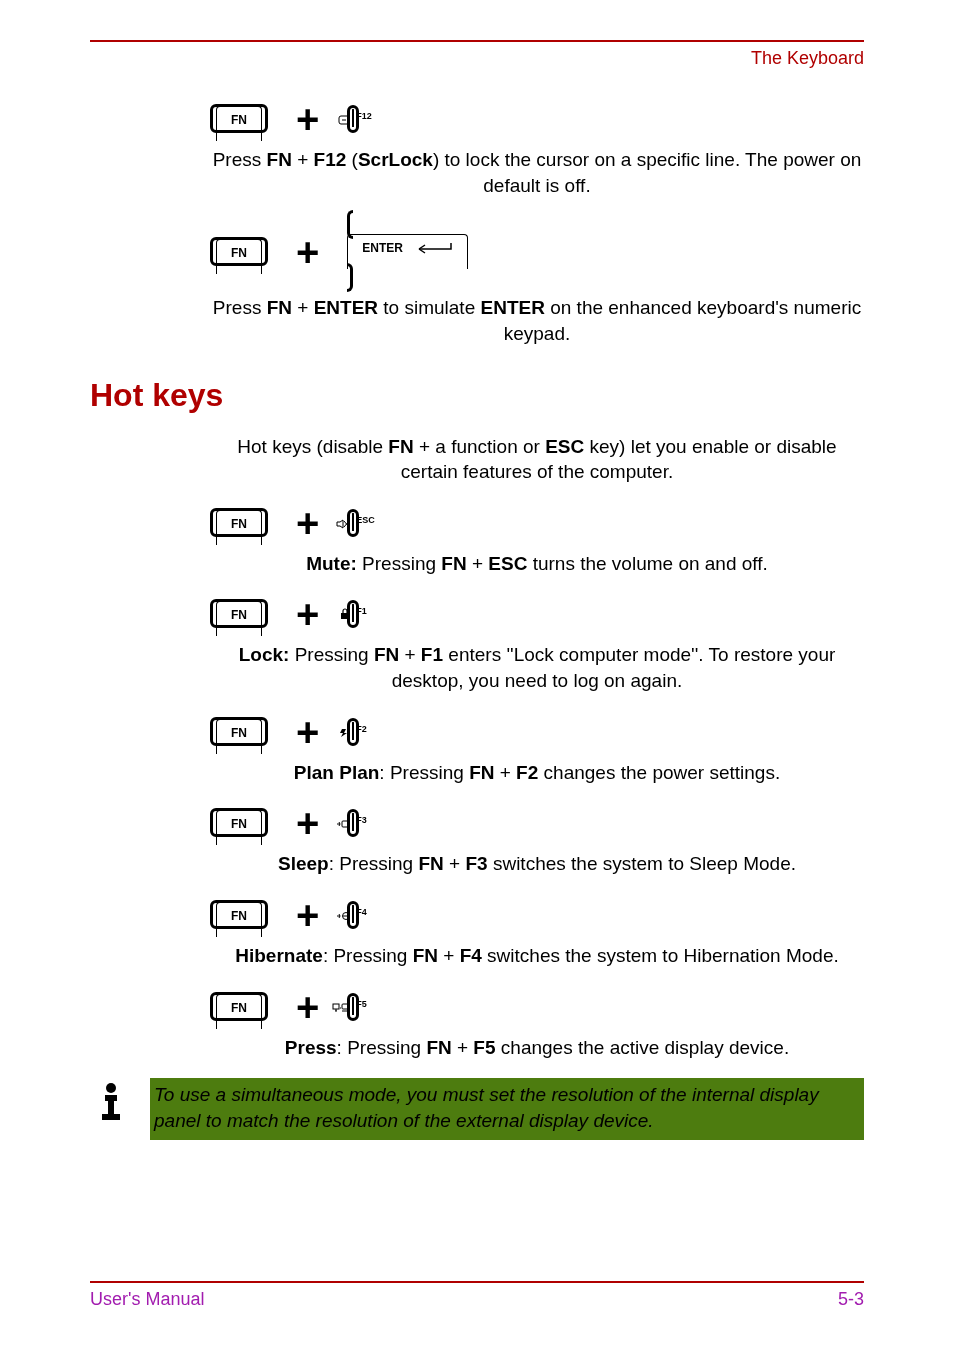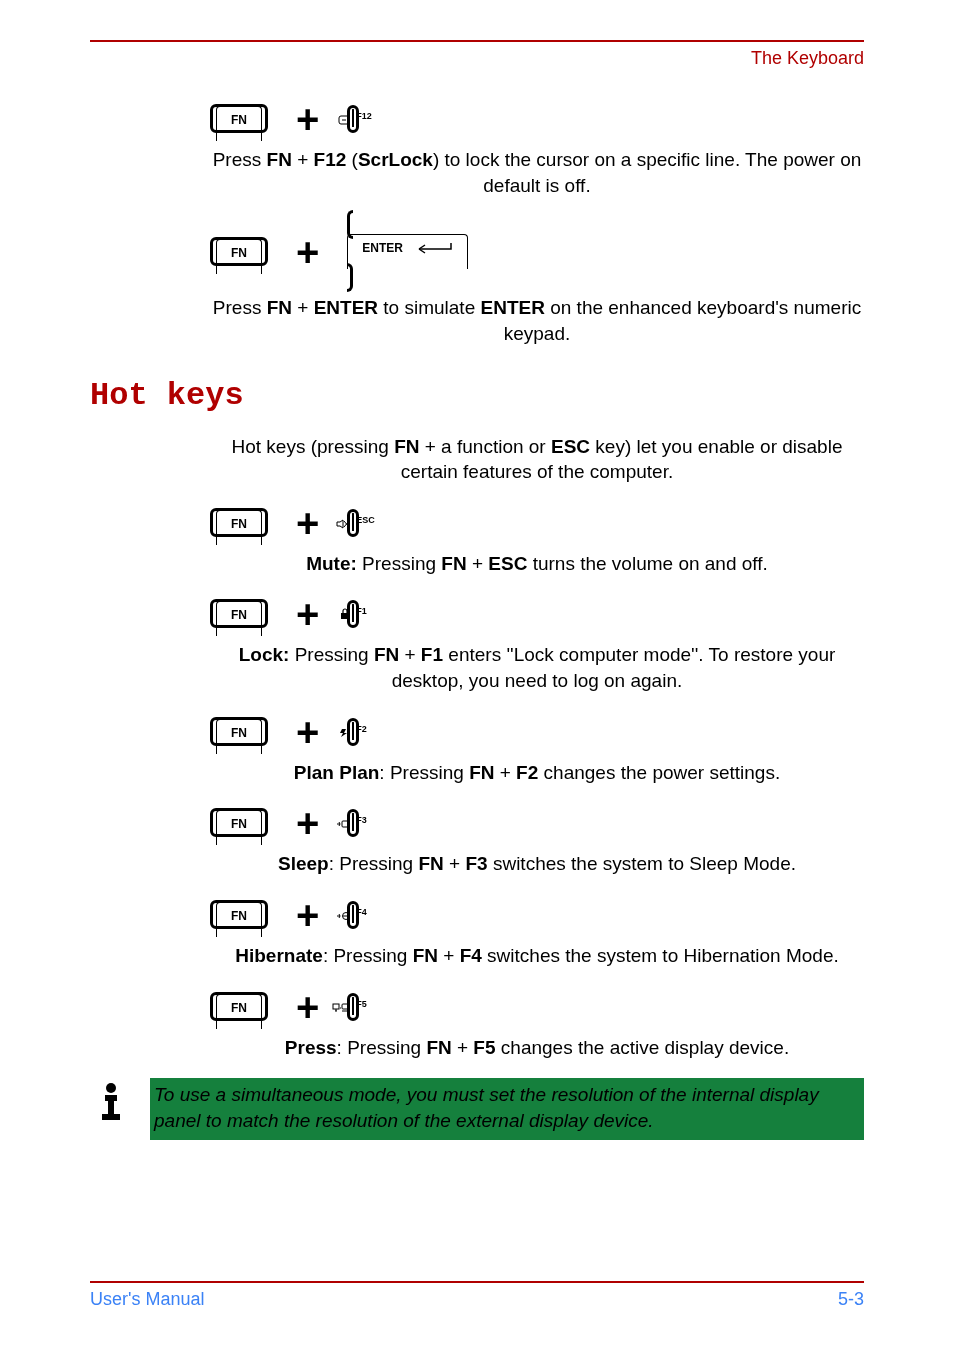--- a/index.html
+++ b/index.html
@@ -9,27 +9,27 @@
   .header-text { text-align: right; color: #b00000; font-size: 18px; margin-bottom: 30px; }
   .content { margin-left: 120px; }
   .keyrow { display: flex; align-items: center; gap: 28px; margin: 18px 0 8px 0; }
   .key { position: relative; display: inline-block; }
   .key-outer { border: 3px solid #000; border-radius: 6px; padding: 3px; background: #fff; }
   .key-inner { border: 1px solid #000; border-bottom: none; border-radius: 4px 4px 0 0; padding: 6px 14px 14px 14px; font-size: 12px; font-weight: bold; font-family: Arial, sans-serif; line-height: 1; min-width: 18px; text-align: center; position: relative; }
   .key-enter .key-inner { padding: 6px 14px 14px 14px; }
   .plus { font-size: 40px; font-weight: bold; line-height: 1; }
   .para { font-size: 19px; line-height: 1.35; margin: 4px 0 18px 0; text-align: center; }
   .para b { font-weight: bold; }
-  .section-title { color: #b00000; font-size: 32px; font-weight: bold; margin: 30px 0 20px -120px; font-family: Liberation Mono, monospace; }
+  .section-title { color: #b00000; font-size: 32px; font-weight: bold; margin: 30px 0 20px -120px; }
   .note-row { display: flex; align-items: flex-start; gap: 18px; margin-top: 10px; margin-left: -120px; }
   .note-icon { flex: 0 0 auto; width: 42px; height: 42px; margin-top: 2px; }
-  .note-text { flex: 1; background: #15803d; font-style: italic; font-size: 19px; line-height: 1.35; padding: 4px 8px 6px 4px; }
+  .note-text { flex: 1; background: #4d7c0f; font-style: italic; font-size: 19px; line-height: 1.35; padding: 4px 8px 6px 4px; }
   .footer { position: absolute; left: 90px; right: 90px; bottom: 42px; }
   .footer-rule { border-top: 2px solid #b00000; margin-bottom: 6px; }
-  .footer-row { display: flex; justify-content: space-between; color: #3b82f6; font-size: 18px; }
+  .footer-row { display: flex; justify-content: space-between; color: #a21caf; font-size: 18px; }
   .enter-arrow { display: inline-block; margin-left: 10px; vertical-align: middle; }
   .key-enter .key-inner { display: flex; align-items: center; }
   .key-f-outer { border: 3px solid #000; border-radius: 6px; padding: 2px; background: #fff; display: inline-block; }
   .key-f-inner { border: 1px solid #000; border-bottom: none; border-radius: 3px 3px 0 0; width: 38px; height: 28px; position: relative; }
   .kf-label { position: absolute; top: 1px; left: 3px; font-size: 9px; font-weight: bold; }
   .kf-icon { position: absolute; bottom: 2px; right: 3px; }
   svg { display: block; }
 </style>
 </head>
 <body>
@@ -78,21 +78,21 @@
         </span></span>
       </span>
     </div>
     <p class="para">
       <span>Press </span><b>FN</b><span> + </span><b>ENTER</b><span> to simulate </span><b>ENTER</b><span> on the enhanced keyboard's numeric keypad.</span>
     </p>
 
     <h2 class="section-title">Hot keys</h2>
 
     <p class="para">
-      <span>Hot keys (pressing </span><b>FN</b><span> + a function or </span><b>ESC</b><span> key) let you enable or disable certain features of the computer.</span>
+      <span>Hot keys (disable </span><b>FN</b><span> + a function or </span><b>ESC</b><span> key) let you enable or disable certain features of the computer.</span>
     </p>
 
     <div class="keyrow">
       <span class="key"><span class="key-outer"><span class="key-inner">FN</span></span></span>
       <span class="plus">+</span>
       <span class="key"><span class="key-f-outer"><span class="key-f-inner">
         <span class="kf-label">ESC</span>
         <span class="kf-icon">
                 <svg width="14" height="10" viewBox="0 0 14 10">
                   <path d="M1 3 L4 3 L7 1 L7 9 L4 7 L1 7 Z" fill="none" stroke="#000"></path>

